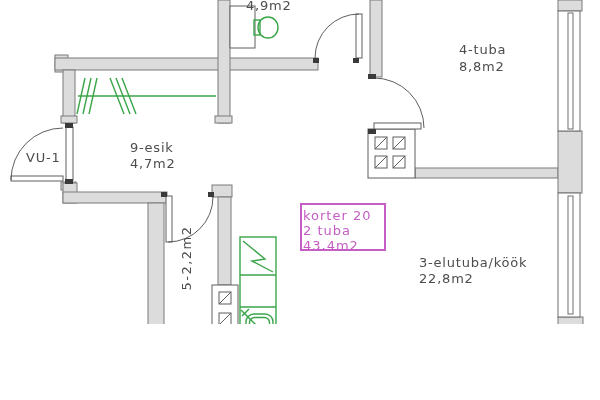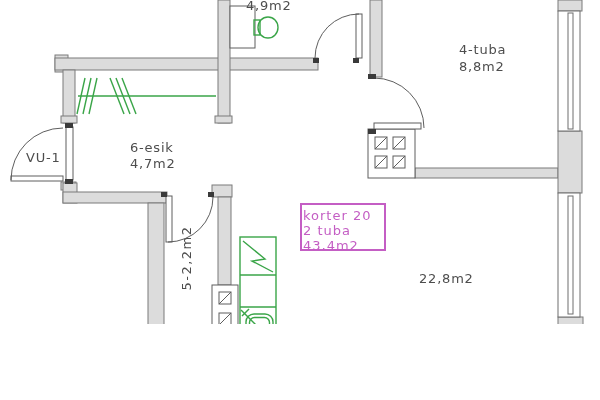--- a/index.html
+++ b/index.html
@@ -166,28 +166,29 @@
         <circle class="green" cx="322" cy="379" r="4.5"></circle>
       </g>
     </g>
   </svg>
 
   <div class="label" style="left:246px;top:-2px;">4,9m2</div>
 
   <div class="label" style="left:459px;top:42px;">4-tuba</div>
   <div class="label" style="left:459px;top:59px;">8,8m2</div>
 
-  <div class="label" style="left:130px;top:140px;">6-esik</div>
+  <div class="label" style="left:130px;top:140px;">9-esik</div>
   <div class="label" style="left:130px;top:156px;">4,7m2</div>
 
   <div class="label" style="left:26px;top:150px;text-align:right;">VU-1</div>
 
   <div class="label label-rotated" style="left:144px;top:250px;">5-2,2m2</div>
 
   <div class="tagbox">
     <div>korter  20</div>
     <div>2  tuba</div>
     <div>43,4m2</div>
   </div>
 
+  <div class="label" style="left:419px;top:255px;">3-elutuba/köök</div>
   <div class="label" style="left:419px;top:271px;">22,8m2</div>
 
 </div>
 
 </body></html>

